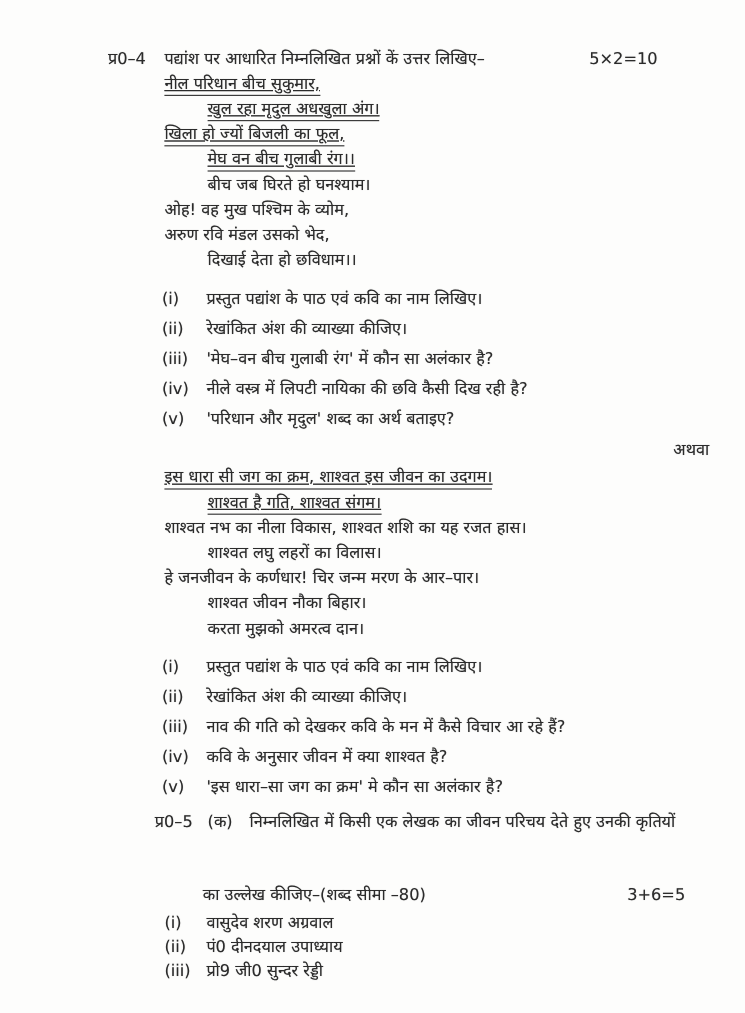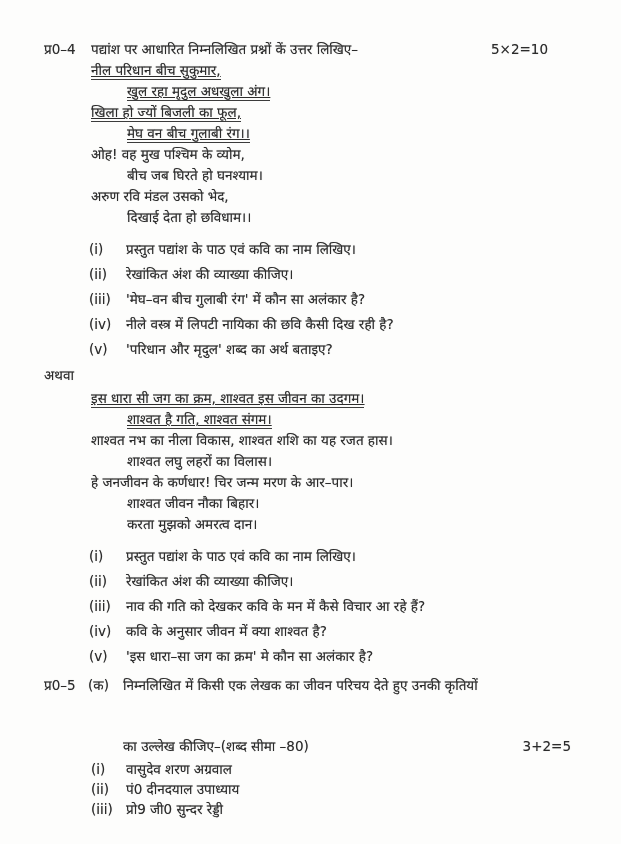--- a/index.html
+++ b/index.html
@@ -10,21 +10,21 @@
   body {
     width: 621px;
     height: 844px;
     overflow: hidden;
     font-family: "DejaVu Sans", sans-serif;
     font-size: 13.5px;
     color: #2b2b2b;
     text-shadow: 0 0 0.7px rgba(45,45,45,0.45);
   }
   .doc {
-    padding: 38px 30px 0 44px;
+    padding: 38px 30px 0 90px;
     position: relative;
   }
   
   .qheader {
     display: flex;
     position: relative;
     line-height: 22px;
     white-space: nowrap;
   }
   .qlabel {
@@ -61,36 +61,37 @@
     line-height: 21px;
     margin-bottom: 4px;
     white-space: nowrap;
   }
   .qnum {
     width: 37px;
     flex: none;
   }
   
   .or-divider {
-    text-align: left;
+    text-align: right;
     line-height: 22px;
     margin: 3px 0 2px 0;
   }
   
   .q5 {
     margin-top: 8px;
   }
   .q5row1 {
     display: flex;
     line-height: 21px;
     white-space: nowrap;
   }
   .q5label {
     width: 44px;
     flex: none;
+    margin-left: 39px;
   }
   .q5part {
     width: 35px;
     flex: none;
   }
   .q5row2 {
     margin-left: 79px;
     line-height: 21px;
     position: relative;
     white-space: nowrap;
@@ -123,22 +124,22 @@
     <span class="qlabel">प्र0–4</span>
     <span class="qintro">पद्यांश पर आधारित निम्नलिखित प्रश्नों कें उत्तर लिखिए–</span>
     <span class="qmarks">5×2=10</span>
   </div>
 
   <div class="poem">
     <div class="pline"><span class="ul">नील परिधान बीच सुकुमार,</span></div>
     <div class="pline ind"><span class="ul">खुल रहा मृदुल अधखुला अंग।</span></div>
     <div class="pline"><span class="ul">खिला हो ज्यों बिजली का फूल,</span></div>
     <div class="pline ind"><span class="ul">मेघ वन बीच गुलाबी रंग।।</span></div>
+    <div class="pline ind"><span>बीच जब घिरते हो घनश्याम।</span></div>
     <div class="pline"><span>ओह! वह मुख पश्चिम के व्योम,</span></div>
-    <div class="pline ind"><span>बीच जब घिरते हो घनश्याम।</span></div>
     <div class="pline"><span>अरुण रवि मंडल उसको भेद,</span></div>
     <div class="pline ind"><span>दिखाई देता हो छविधाम।।</span></div>
   </div>
 
   <div class="qlist">
     <div class="qitem">
       <span class="qnum">(i)</span>
       <span class="qtext">प्रस्तुत पद्यांश के पाठ एवं कवि का नाम लिखिए।</span>
     </div>
     <div class="qitem">
@@ -195,21 +196,21 @@
   </div>
 
   <div class="q5">
     <div class="q5row1">
       <span class="q5label">प्र0–5</span>
       <span class="q5part">(क)</span>
       <span>निम्नलिखित में किसी एक लेखक का जीवन परिचय देते हुए उनकी कृतियों</span>
     </div>
     <div class="q5row2">
       <span>का उल्लेख कीजिए–(शब्द सीमा –80)</span>
-      <span class="q5marks">3+2=5</span>
+      <span class="q5marks">3+6=5</span>
     </div>
     <div class="q5opts">
       <div class="optitem">
         <span class="optnum">(i)</span>
         <span>वासुदेव शरण अग्रवाल</span>
       </div>
       <div class="optitem">
         <span class="optnum">(ii)</span>
         <span>पं0 दीनदयाल उपाध्याय</span>
       </div>

